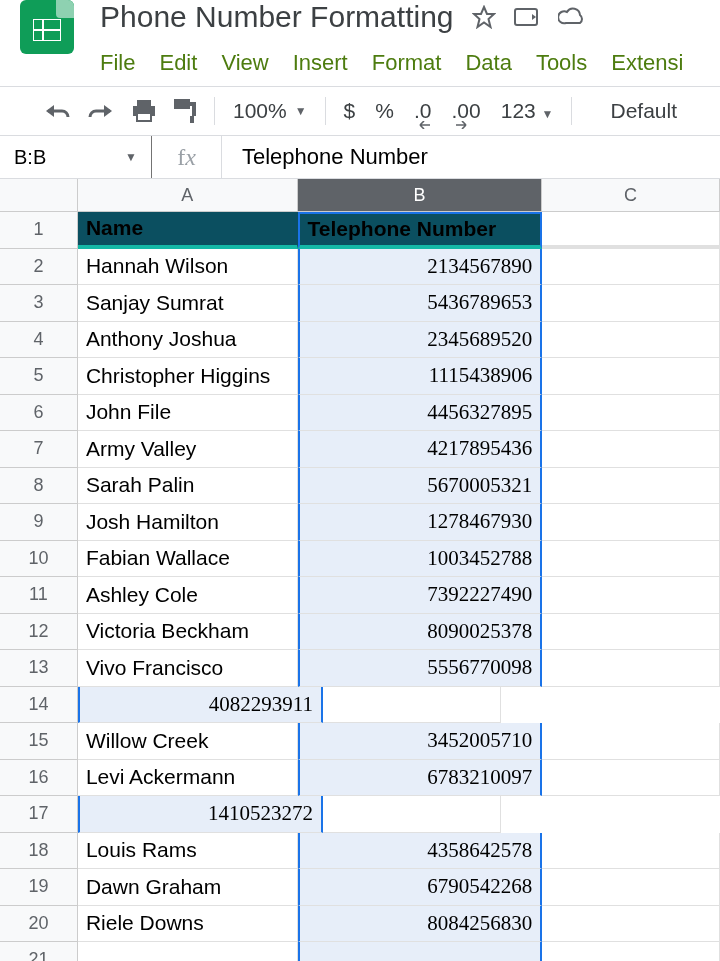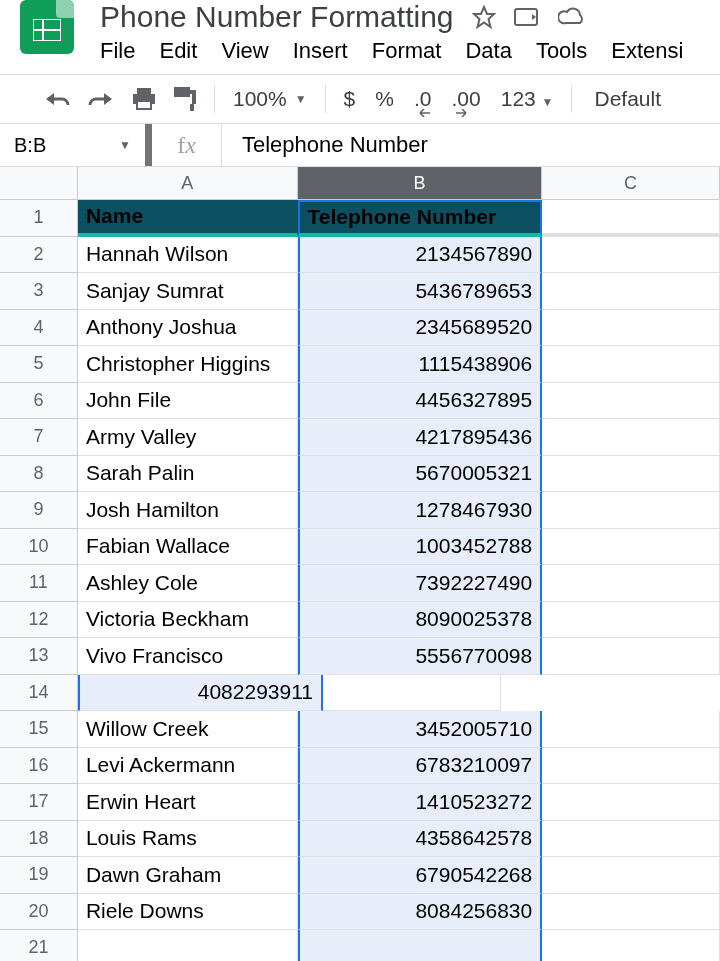--- a/index.html
+++ b/index.html
@@ -10,36 +10,36 @@
   .sheets-logo { width:54px; height:54px; background:#0f9d58; border-radius:6px; position:relative; flex-shrink:0; }
   .sheets-logo::before{content:"";position:absolute;top:0;right:0;width:18px;height:18px;background:#8ed1b1;border-radius:0 6px 0 4px;}
   .sheets-logo svg{position:absolute;left:50%;top:55%;transform:translate(-50%,-50%);}
   .title-block{margin-left:26px;flex:1;}
   .title-row{display:flex;align-items:center;gap:18px;}
   .doc-title{font-size:30px;color:#3c4043;letter-spacing:0;}
   .title-icons{display:flex;gap:18px;color:#5f6368;}
   .title-icons span{display:inline-flex;align-items:center;}
 
   
-  .menubar{display:flex;gap:24px;margin-top:4px;font-size:22px;color:#000000;}
+  .menubar{display:flex;gap:24px;margin-top:16px;font-size:22px;color:#4d7c0f;}
   .menubar span{cursor:default;}
 
   
   .hr{border:none;border-top:1px solid #dadce0;margin-top:10px;}
   .toolbar{display:flex;align-items:center;padding:10px 0 10px 44px;gap:18px;font-size:21px;color:#3c4043;}
   .toolbar .sep{width:1px;height:28px;background:#dadce0;}
   .toolbar .zoom{display:flex;align-items:center;gap:8px;}
   .toolbar .num-group{display:flex;align-items:center;gap:20px;}
   .toolbar svg{display:block;}
   .tri{font-size:12px;color:#5f6368;}
-  .font-default{margin-left:4px;text-align:center;}
+  .font-default{margin-left:20px;text-align:center;}
 
   
   .fx-row{display:flex;align-items:center;border-top:1px solid #dadce0;border-bottom:1px solid #dadce0;height:44px;}
-  .namebox{width:152px;display:flex;align-items:center;justify-content:space-between;padding:0 14px;font-size:20px;border-right:7px solid #737373;height:100%;}
+  .namebox{width:152px;display:flex;align-items:center;justify-content:space-between;padding:0 14px;font-size:20px;border-right:1px solid #737373;height:100%;}
   .fx-label{width:70px;text-align:center;font-family:"Times New Roman",serif;font-style:italic;font-size:24px;color:#9aa0a6;border-right:1px solid #dadce0;height:100%;display:flex;align-items:center;justify-content:center;}
   .fx-label .f{font-style:normal;}
   .fx-content{flex:1;padding-left:20px;font-size:22px;}
 
   
   .grid{position:relative;font-size:21px;}
   .row{display:flex;height:36.5px;}
   .row.header{height:33px;}
   .corner{width:78px;background:#f8f9fa;border-right:1px solid #ccc;border-bottom:1px solid #ccc;}
   .colhead{background:#f8f9fa;border-right:1px solid #ccc;border-bottom:1px solid #ccc;display:flex;align-items:center;justify-content:center;color:#5f6368;font-size:18px;}
@@ -47,21 +47,21 @@
   .col-A{width:220px;}
   .col-B{width:245px;}
   .col-C{width:178px;}
   .rowhead{width:78px;background:#f8f9fa;border-right:1px solid #ccc;border-bottom:1px solid #ccc;display:flex;align-items:center;justify-content:center;color:#5f6368;font-size:18px;}
   .cell{border-right:1px solid #e0e0e0;border-bottom:1px solid #e0e0e0;padding:0 8px;display:flex;align-items:center;overflow:hidden;white-space:nowrap;}
   .cell.col-B{justify-content:flex-end;}
   
   .row.datahead .cell{background:#0b4f60;color:#000;font-weight:bold;border-bottom:4px solid #14b8a6;border-right:1px solid #0b4f60;}
   .row.datahead .cell.col-B{justify-content:flex-start;}
   
-  .cell.col-B.sel{background:#e7eef9;}
+  .cell.col-B.sel{background:#e7eef9;font-family:Liberation Serif, serif;}
   
   .sel-border-left{border-left:2px solid #1a73e8;}
   .sel-border-right{border-right:2px solid #1a73e8 !important;}
   .row.datahead .cell.col-B{border-top:2px solid #1a73e8;}
 </style>
 </head>
 <body>
 
 <div class="titlebar">
   <div class="sheets-logo">
@@ -276,21 +276,20 @@
         <div class="cell col-C"></div>
       </div>
       <div class="row">
         <div class="rowhead">16</div>
         <div class="cell col-A">Levi Ackermann</div>
         <div class="cell col-B sel sel-border-left sel-border-right">6783210097</div>
         <div class="cell col-C"></div>
       </div>
       <div class="row">
         <div class="rowhead">17</div>
-        <div class="cell col-A">Erwin Heart</div>
         <div class="cell col-B sel sel-border-left sel-border-right">1410523272</div>
         <div class="cell col-C"></div>
       </div>
       <div class="row">
         <div class="rowhead">18</div>
         <div class="cell col-A">Louis Rams</div>
         <div class="cell col-B sel sel-border-left sel-border-right">4358642578</div>
         <div class="cell col-C"></div>
       </div>
       <div class="row">

